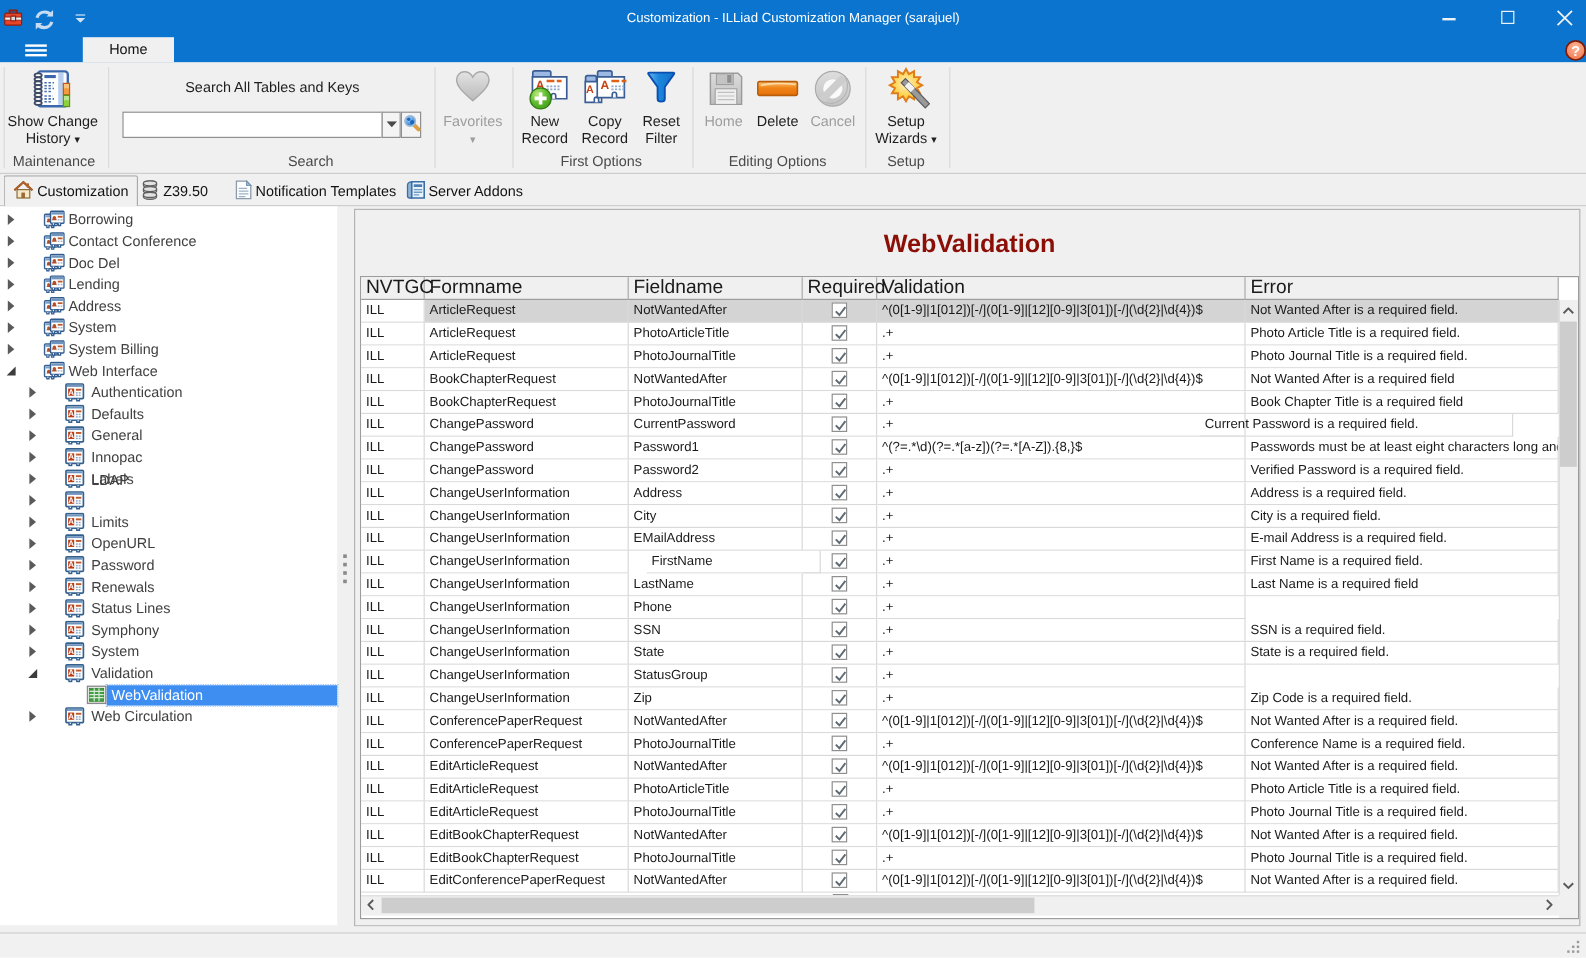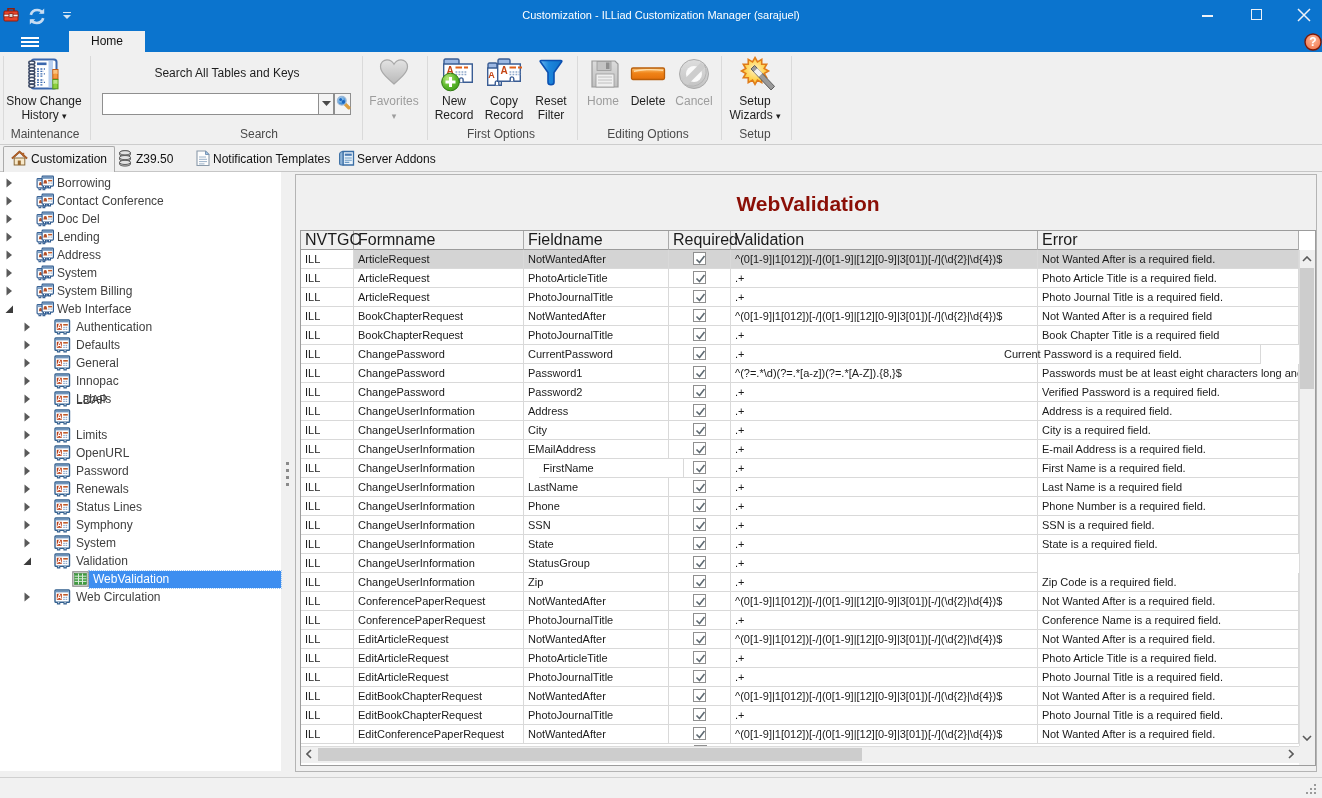--- a/index.html
+++ b/index.html
@@ -876,21 +876,20 @@
 <div class="abs grow" style="left:301px;top:497px;background:#fff">
 <div class="gcell" style="left:0px;width:53px;">ILL</div>
     <div class="gcell" style="left:53px;width:170px;">ChangeUserInformation</div>
     <div class="gcell" style="left:223px;width:145px;">Phone</div>
     <div class="gcell" style="left:368px;width:62px;">
       <span class="cb" style="left:24px"><svg width="13" height="13" viewBox="0 0 13 13">
           <path d="M2.5 6.5 L5.5 9.5 L10.5 3" fill="none" stroke="#5f6a72" stroke-width="1.6"></path>
         </svg></span>
     </div>
     <div class="gcell" style="left:430px;width:307px;">.+</div>
-    <div class="gcell" style="left:737px;width:261px;">Phone Number is a required field.</div>
   </div>
 <div class="abs grow" style="left:301px;top:516px;background:#fff">
 <div class="gcell" style="left:0px;width:53px;">ILL</div>
     <div class="gcell" style="left:53px;width:170px;">ChangeUserInformation</div>
     <div class="gcell" style="left:223px;width:145px;">SSN</div>
     <div class="gcell" style="left:368px;width:62px;">
       <span class="cb" style="left:24px"><svg width="13" height="13" viewBox="0 0 13 13">
           <path d="M2.5 6.5 L5.5 9.5 L10.5 3" fill="none" stroke="#5f6a72" stroke-width="1.6"></path>
         </svg></span>
     </div>

